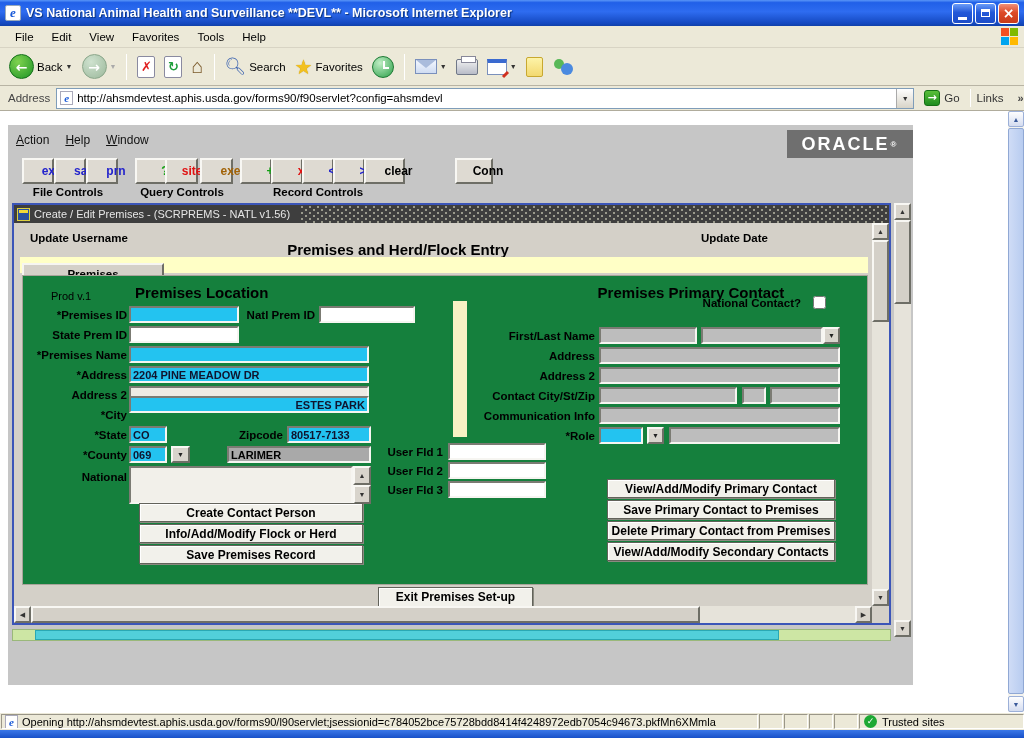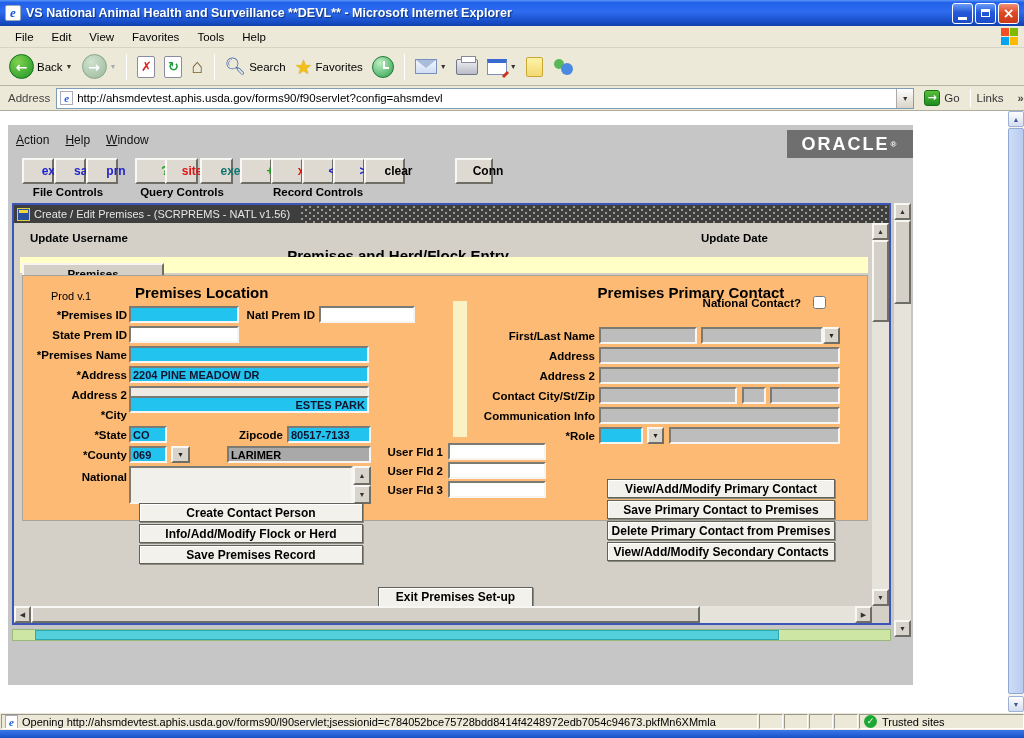--- a/index.html
+++ b/index.html
@@ -87,21 +87,21 @@
   .applet { position:absolute; left:8px; top:14px; width:905px; height:560px; background:#c6c6c6; }
   .fmenu { position:absolute; left:8px; top:8px; font-size:12px; color:#111; display:flex; gap:16px; }
   .u1::first-letter { text-decoration:underline; }
   .oraclebox { position:absolute; left:779px; top:5px; width:126px; height:28px; background:#6f6f6f;
     color:#fff; display:flex; align-items:center; justify-content:center;
     font:bold 18px "Liberation Sans",sans-serif; letter-spacing:2px; }
   .oraclebox sup { font-size:8px; margin-left:1px; }
 
   .tbtn { position:absolute; height:26px; background:#dedad2; border:2px solid; border-color:#f8f7f3 #6e6e66 #6e6e66 #f8f7f3;
     display:flex; align-items:center; justify-content:center; font:bold 12px "Liberation Sans",sans-serif;padding-left:28px; }
-  .c-blue{color:#2323cc}.c-green{color:#15a015}.c-red{color:#e01212}.c-orange{color:#0f766e}.c-black{color:#000}
+  .c-blue{color:#2323cc}.c-green{color:#15a015}.c-red{color:#e01212}.c-orange{color:#a16207}.c-black{color:#000}
   .grp-label { position:absolute; top:61px; font:bold 11.5px "Liberation Sans",sans-serif; color:#000; text-align:center; }
 
   
   .formwin { position:absolute; left:4px; top:78px; width:879px; height:422px; border:2px solid #3b55b8;
     background:#d4d0c8; display:flex; flex-direction:column; }
   .ftitle { height:18px; background:#3e3e3e; display:flex; align-items:center; padding-left:3px; }
   .ftitle-icon { width:13px; height:13px; background:#2a50a0; border:1px solid #dcd040; position:relative; margin-right:4px; }
   .ftitle-icon::before { content:""; position:absolute; left:1px; top:1px; width:9px; height:3px; background:#f2d838; }
   .ftitle-text { color:#e6e6e6; font-size:11px; white-space:nowrap; padding-right:10px; }
   .ftitle-pattern { flex:1; height:18px;
@@ -111,21 +111,21 @@
   .fbody { flex:1; display:flex; }
   .fcontent { position:relative; flex:1; background:#d4d0c8; overflow:hidden; }
   .fbottom { height:17px; display:flex; }
 
   .hdr-lbl { position:absolute; font:bold 11.5px "Liberation Sans",sans-serif; color:#000; white-space:nowrap; }
   .big-h { font:bold 15px "Liberation Sans",sans-serif; color:#000; white-space:nowrap; }
   .yellowband { position:absolute; left:6px; top:34px; width:848px; height:16px; background:#ffffc6; }
   .tab { position:absolute; top:32px; height:20px; display:flex; align-items:center; justify-content:center;
     font:bold 11.5px "Liberation Sans",sans-serif; color:#000;
     border:2px solid; border-color:#f6f5f1 #6e6e66 #6e6e66 #f6f5f1; border-bottom:none;margin-top:8px; }
-  .panel { position:absolute; left:8px; top:52px; width:846px; height:246px; background:#fdba74;
+  .panel { position:absolute; left:8px; top:52px; width:846px; height:310px; background:#15803d;
     border:1px solid #a8a49a; }
 
   .lbl { position:absolute; font:bold 11.5px "Liberation Sans",sans-serif; color:#000; white-space:nowrap; text-align:right; }
   .sm { position:absolute; font:11px "Liberation Sans",sans-serif; color:#000; }
   .fld { position:absolute; height:17px; border:2px solid; border-color:#7b7b73 #f6f5f1 #f6f5f1 #7b7b73;
     font:bold 11px "Liberation Sans",sans-serif; color:#10142e; padding:0 2px; outline:none; }
   .cyan{background:#23c3f0}.whitebg{background:#fff}.ltgray{background:#edebe4}.graybg{background:#bdbdbd}
   .rogray{background:#a9a9a9; color:#000; display:flex; align-items:center;}
   .dd { position:absolute; width:19px; height:17px; background:#d8d4cc; border:2px solid; border-color:#f8f7f3 #6e6e66 #6e6e66 #f8f7f3;
     display:flex; align-items:center; justify-content:center; font-size:7px; color:#222; }
@@ -327,21 +327,21 @@
 
     <div class="formwin">
       <div class="ftitle">
         <span class="ftitle-icon"></span>
         <span class="ftitle-text">Create / Edit Premises - (SCRPREMS - NATL v1.56)</span>
         <span class="ftitle-pattern"></span>
       </div>
       <div class="fbody">
         <div class="fcontent">
           <div class="hdr-lbl" style="left:16px;top:9px">Update Username</div>
-          <div class="big-h" style="position:absolute;left:0;right:90px;top:24px;text-align:center">Premises and Herd/Flock Entry</div>
+          <div class="big-h" style="position:absolute;left:0;right:90px;top:18px;text-align:center">Premises and Herd/Flock Entry</div>
           <div class="hdr-lbl" style="right:104px;top:9px">Update Date</div>
 
           <div class="yellowband"></div>
           <div class="tab" style="left:8px;width:142px;background:#d4d0c8">Premises</div>
 
           <div class="panel">
 
             <div class="sm" style="left:28px;top:14px">Prod v.1</div>
             <div class="big-h" style="position:absolute;left:112px;top:8px">Premises Location</div>
 

